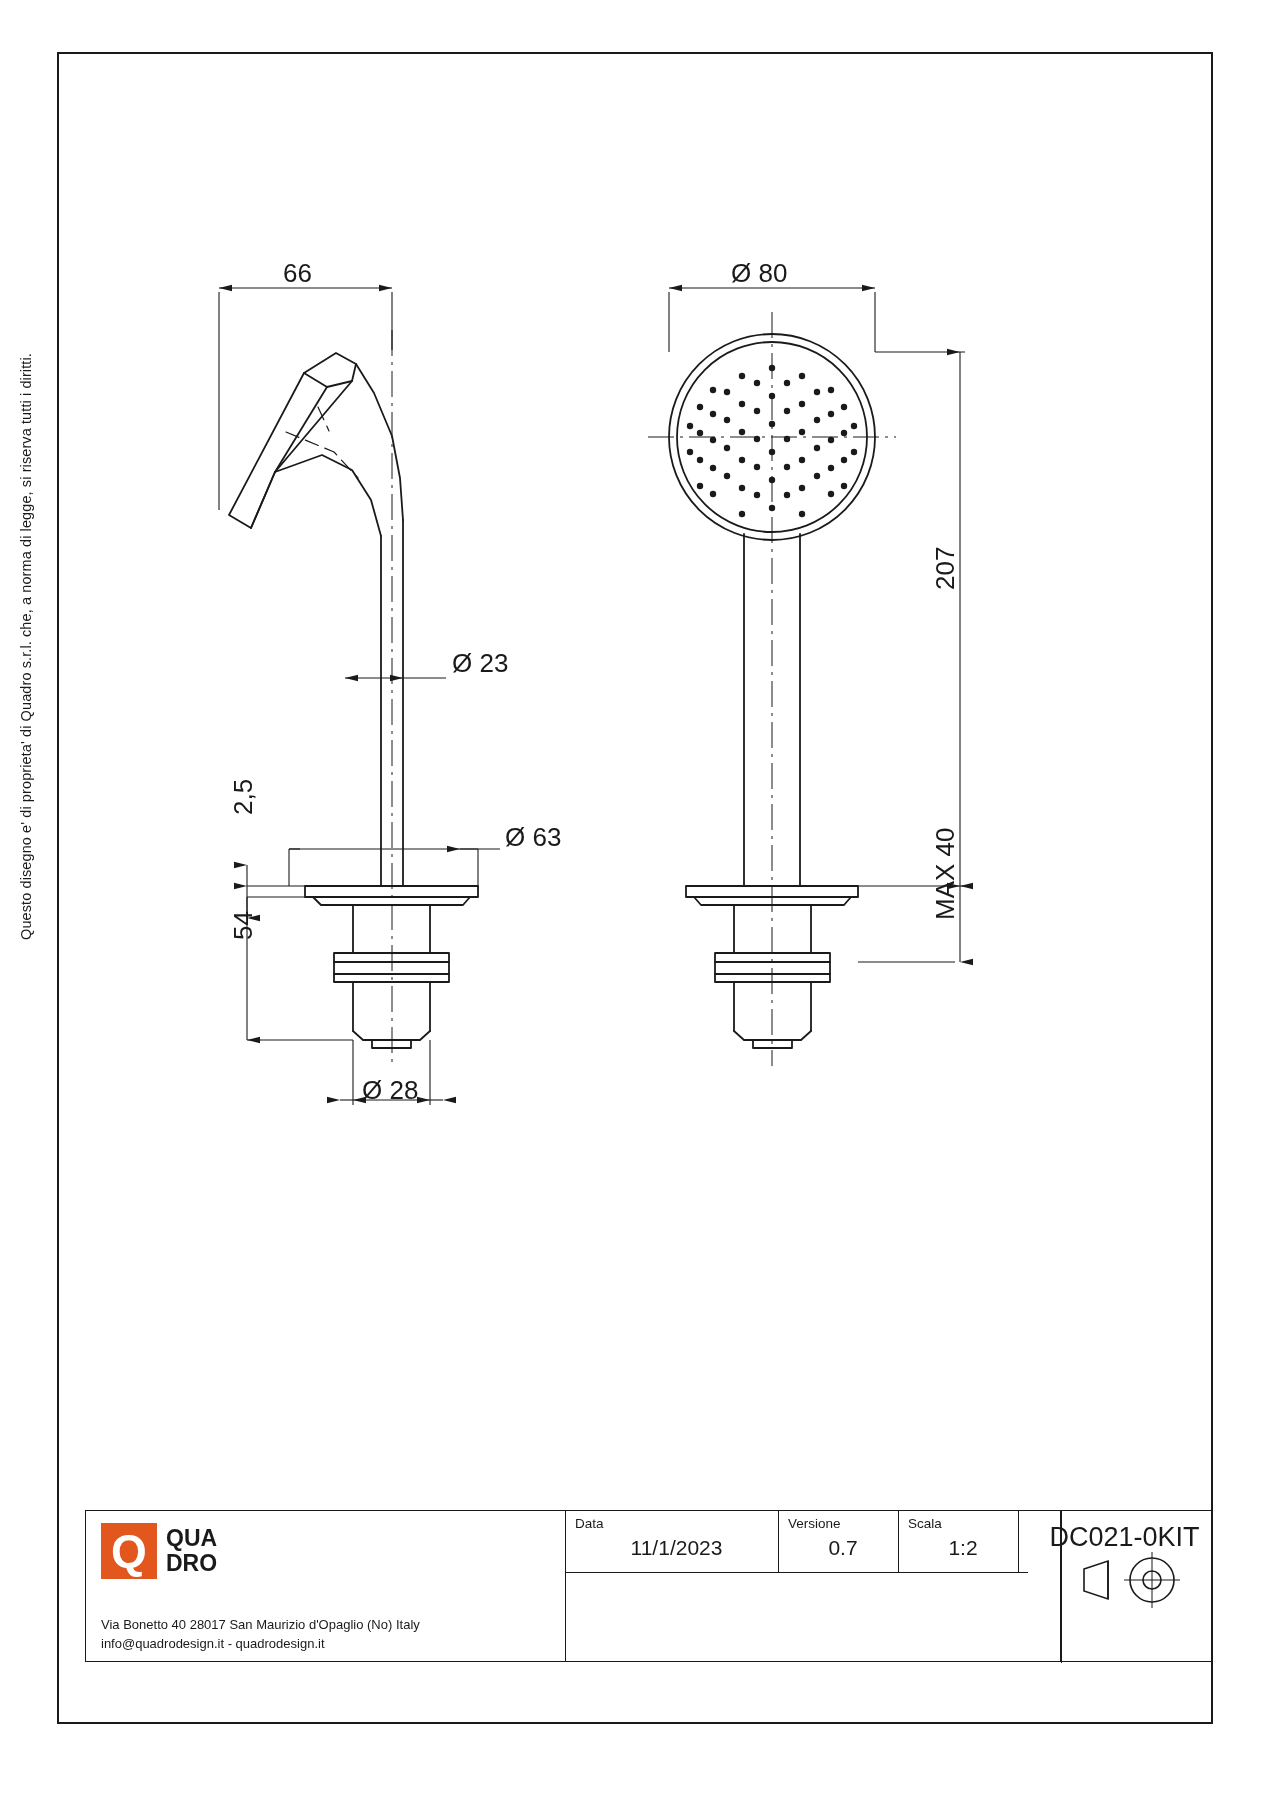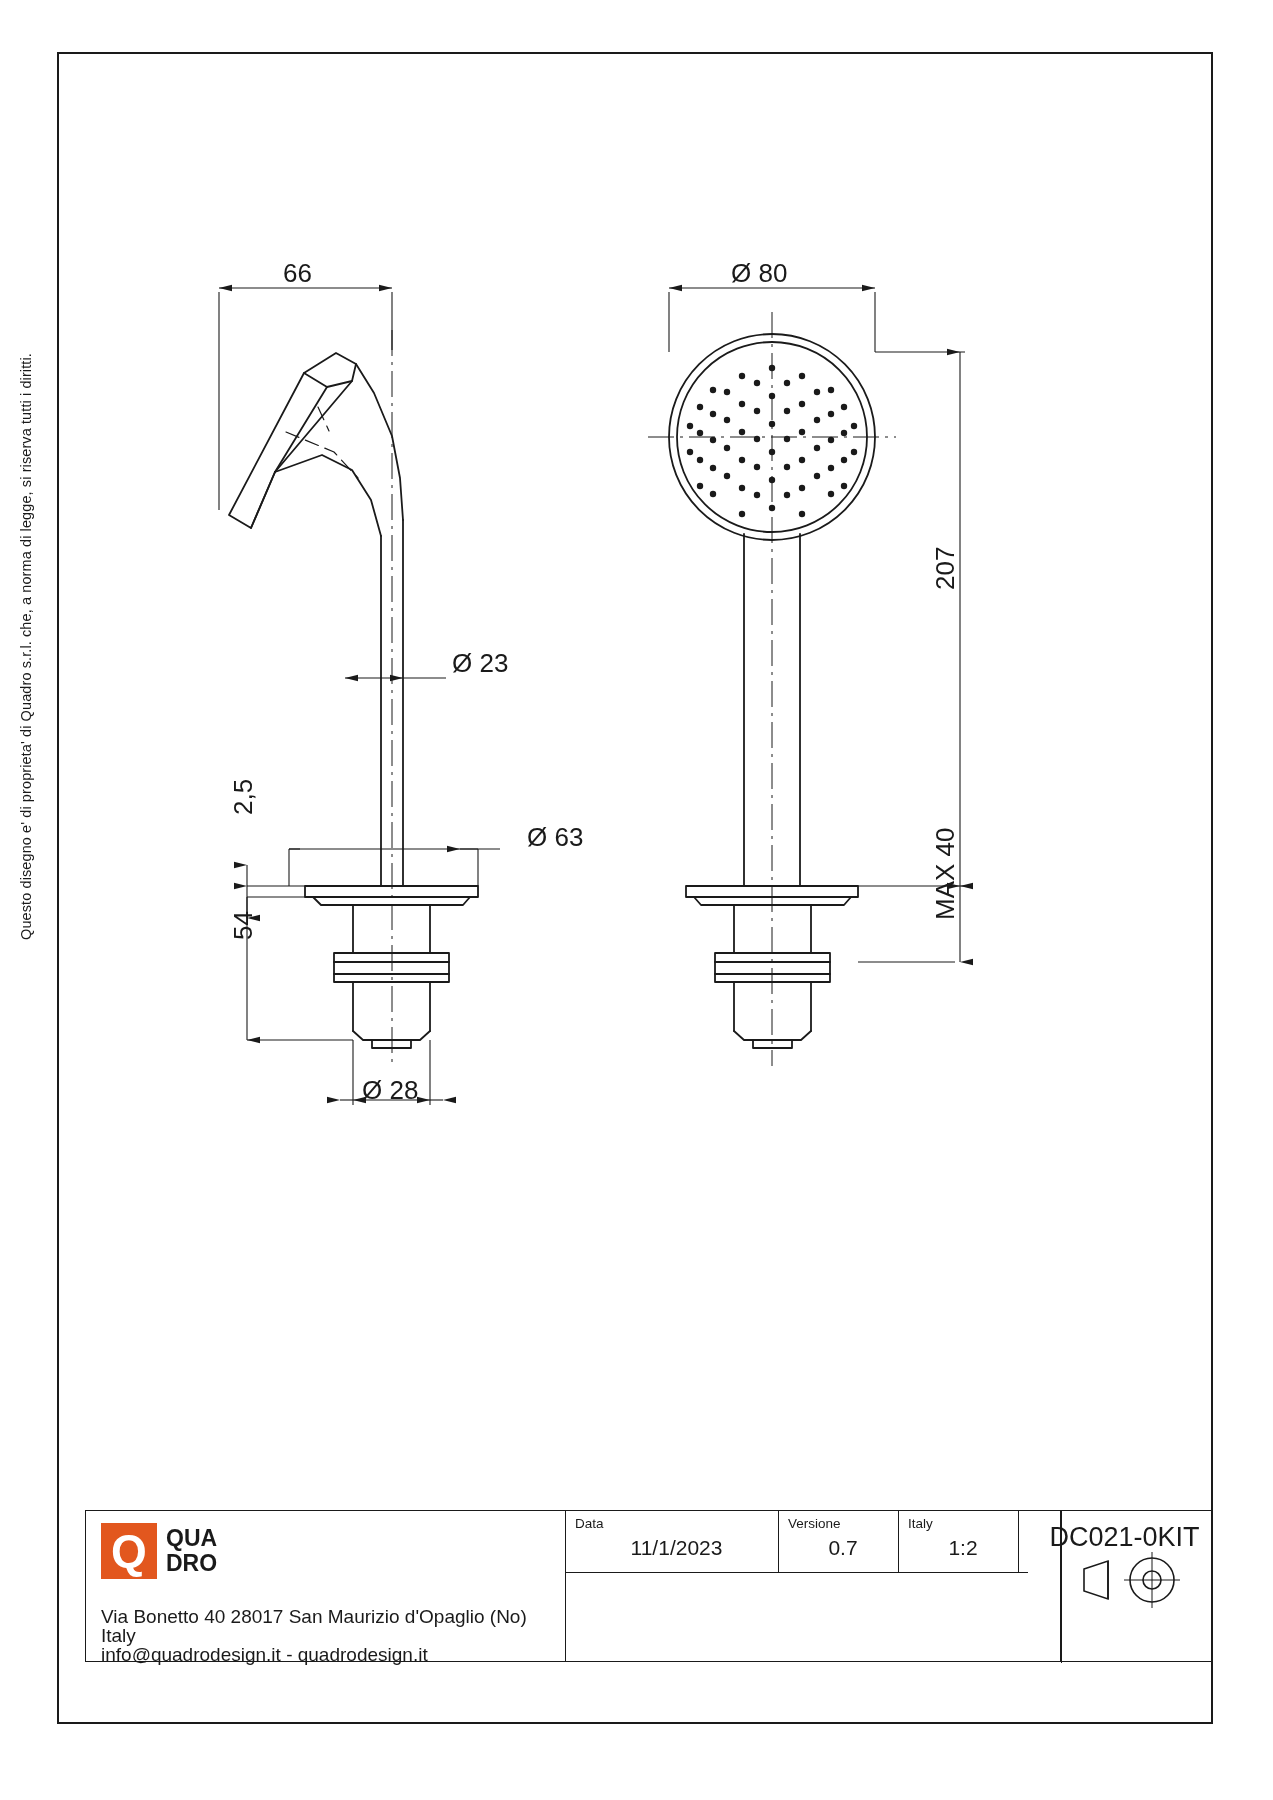--- a/index.html
+++ b/index.html
@@ -88,22 +88,22 @@
   .logo-text {
     margin-left: 9px;
     font-size: 23px;
     font-weight: 700;
     line-height: 25px;
     color: #1a1a1a;
   }
   .addr {
     position: absolute;
     left: 15px;
-    top: 96px;
-    font-size: 19px;
+    top: 104px;
+    font-size: 13px;
     line-height: 19px;
     color: #1a1a1a;
   }
   .tb-mid {
     flex: 1;
     display: flex;
     flex-direction: row;
     box-sizing: border-box;
   }
   .tb-row1 {
@@ -356,21 +356,21 @@
       <path d="M960,886 L960,962" marker-start="url(#arrUp)" marker-end="url(#arrDn)"></path>
     </g>
   </svg>
 
   <div style="position:absolute; left:283px; top:258px; font-size:26px;">66</div>
 
   <div style="position:absolute; left:452px; top:648px; font-size:26px;">Ø 23</div>
 
   <div style="position:absolute; left:228px; top:815px; font-size:26px; transform:rotate(-90deg); transform-origin:0 0;">2,5</div>
 
-  <div style="position:absolute; left:505px; top:822px; font-size:26px;margin-left:22px;">Ø 63</div>
+  <div style="position:absolute; left:505px; top:822px; font-size:26px;">Ø 63</div>
 
   <div style="position:absolute; left:228px; top:940px; font-size:26px; transform:rotate(-90deg); transform-origin:0 0;">54</div>
 
   <div style="position:absolute; left:362px; top:1075px; font-size:26px;">Ø 28</div>
 
   <div style="position:absolute; left:731px; top:258px; font-size:26px;">Ø 80</div>
 
   <div style="position:absolute; left:930px; top:590px; font-size:26px; transform:rotate(-90deg); transform-origin:0 0;">207</div>
 
   <div style="position:absolute; left:930px; top:920px; font-size:26px; transform:rotate(-90deg); transform-origin:0 0; white-space:nowrap;">MAX  40</div>
@@ -395,21 +395,21 @@
       <div class="tb-row1">
         <div class="tb-cell c-data">
           <span class="tb-label">Data</span>
           <span class="tb-value">11/1/2023</span>
         </div>
         <div class="tb-cell c-ver">
           <span class="tb-label">Versione</span>
           <span class="tb-value">0.7</span>
         </div>
         <div class="tb-cell c-scala">
-          <span class="tb-label">Italy</span>
+          <span class="tb-label">Scala</span>
           <span class="tb-value">1:2</span>
         </div>
         <div class="tb-cell" style="flex:1; border-right:none;"></div>
       </div>
       <div class="tb-row2">
         <div class="tb-art">
           <span class="tb-value">DC021-0KIT</span>
         </div>
       </div>
       <div class="tb-divider-vert"></div>

